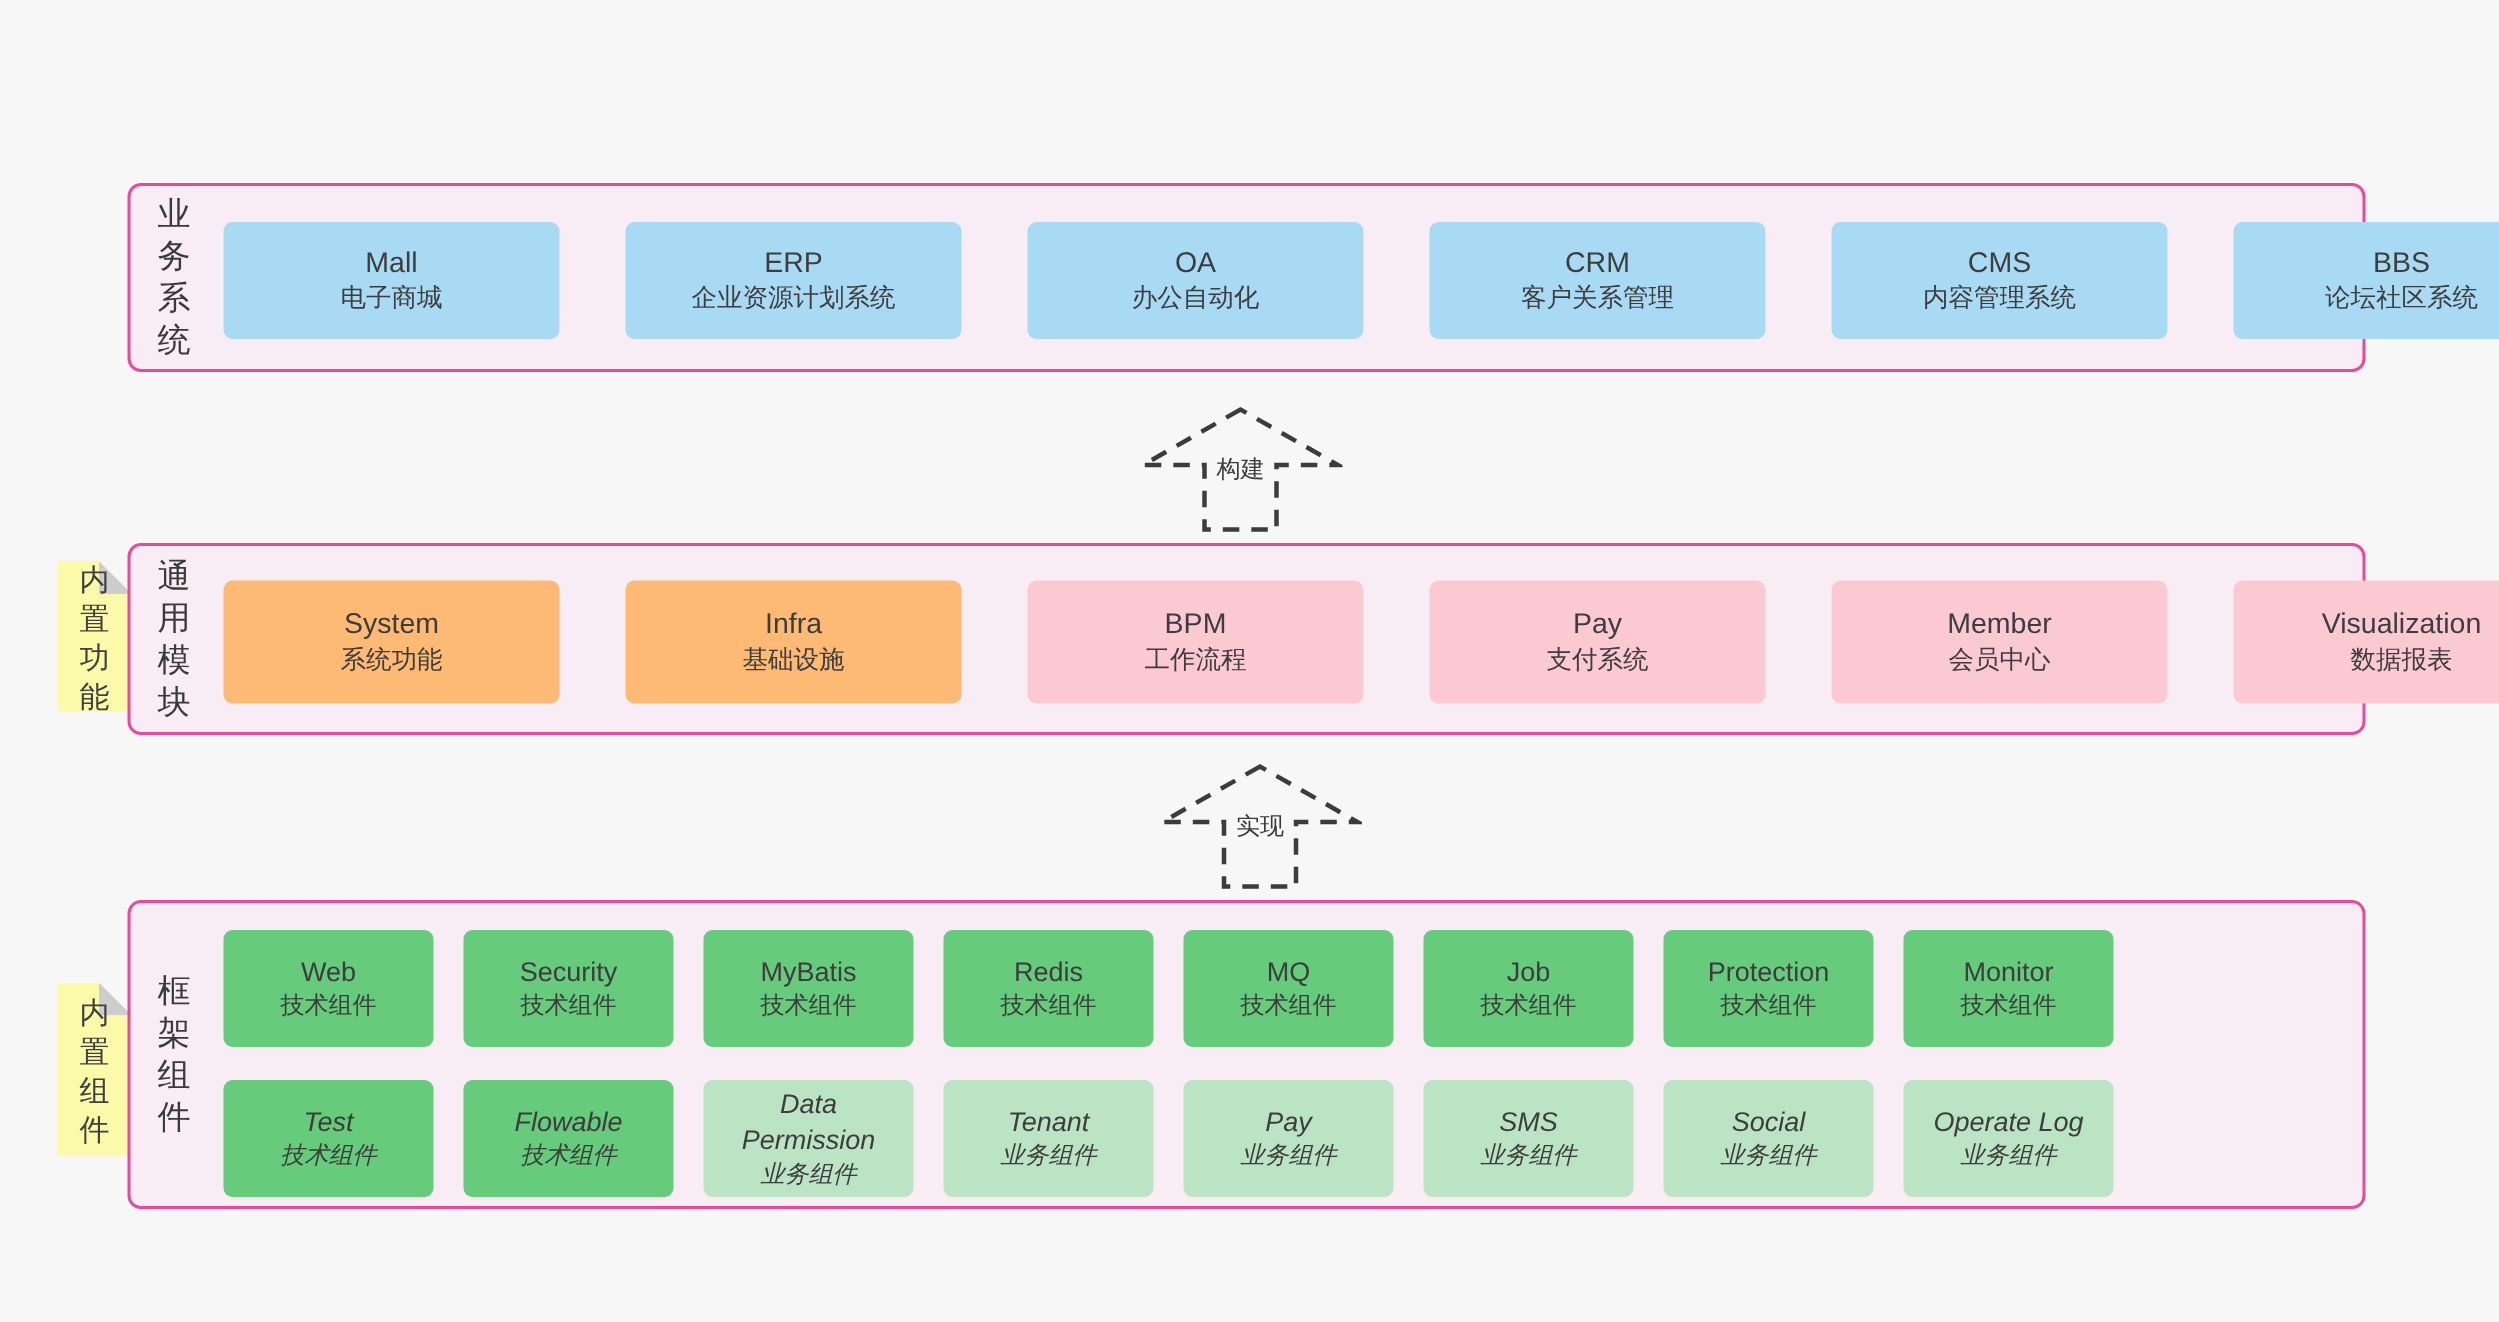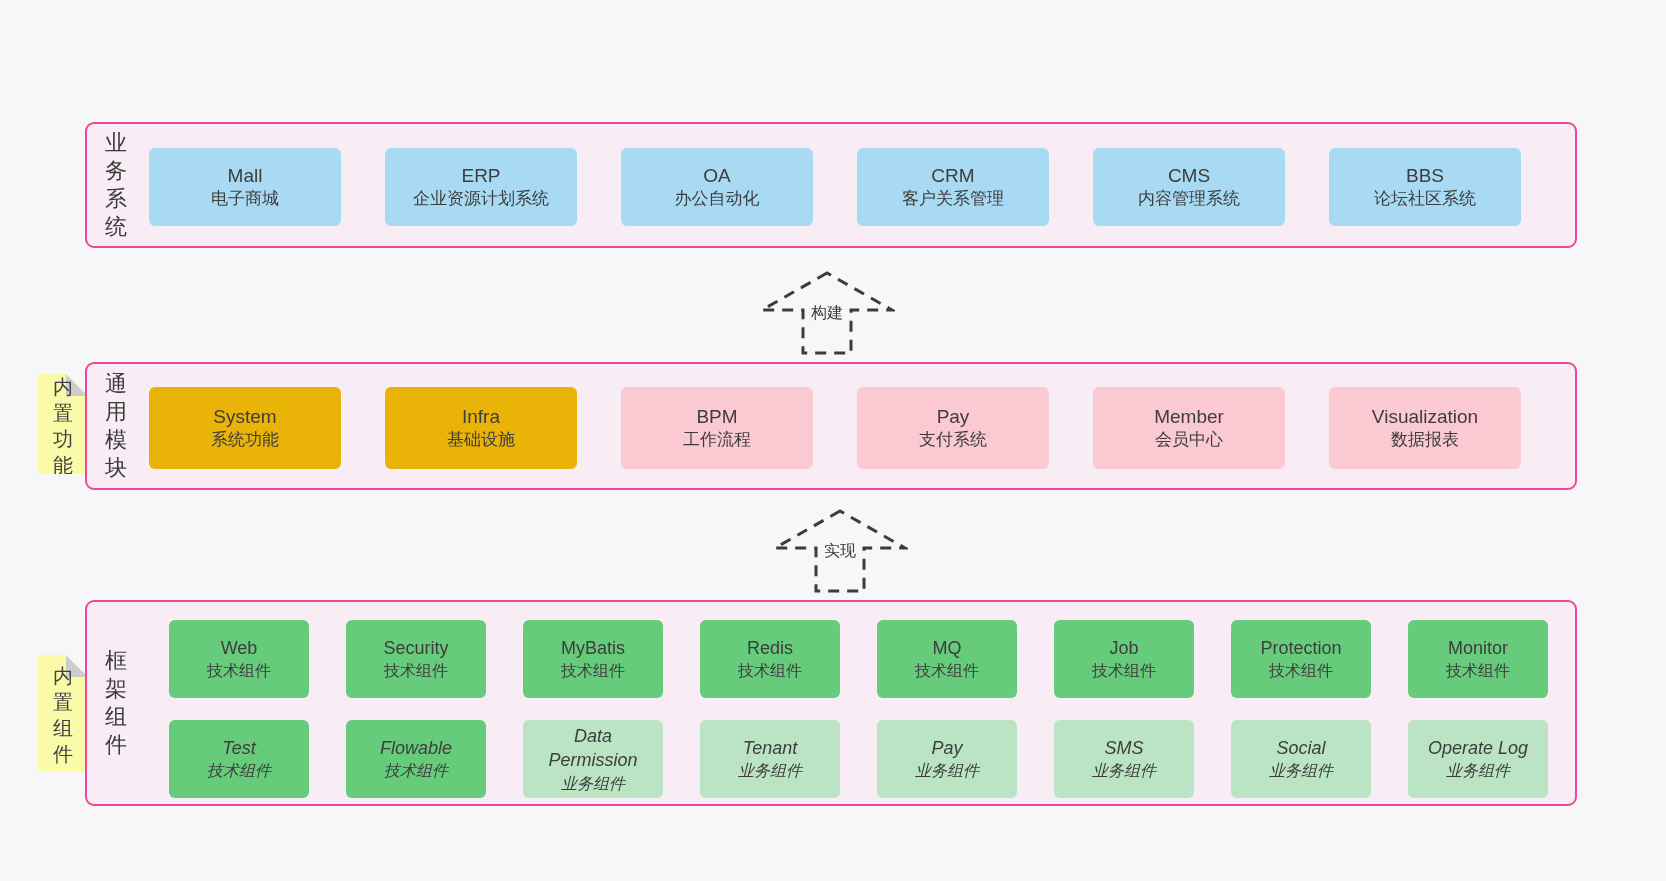--- a/index.html
+++ b/index.html
@@ -44,45 +44,45 @@
   .row {
     position: absolute;
     left: 62px;
     display: flex;
     gap: 44px;
   }
   #panel-business .row { top: 24px; }
   #panel-modules  .row { top: 23px; }
   #panel-components .row-1 { top: 18px; }
   #panel-components .row-2 { top: 118px; font-style: italic; }
-  #panel-components .row { gap: 37px; margin-left: 20px; }
+  #panel-components .row { gap: 20px; }
 
   .box {
-    width: 192px;
+    width: 224px;
     height: 78px;
     border-radius: 6px;
     display: flex;
     flex-direction: column;
     align-items: center;
     justify-content: center;
     text-align: center;
     line-height: 1.35;
     padding: 2px 4px;
     box-sizing: border-box;
   }
   #panel-modules .box { height: 82px; }
   #panel-components .box { width: 140px; height: 78px; }
 
   .box .box-title { font-size: 19px; }
   .box .box-subtitle { font-size: 17px; }
   #panel-components .box .box-title { font-size: 18px; }
   #panel-components .box .box-subtitle { font-size: 16px; }
 
   .c-blue        { background: #a9daf3; }
-  .c-red         { background: #eab308; }
+  .c-red         { background: #fdba74; }
   .c-pink        { background: #fbc9d2; }
   .c-green       { background: #66cb7b; }
   .c-green-light { background: #bae4c3; }
 
   .sticky {
     position: absolute;
     left: 38px;
     width: 50px;
     background: #fafaa8;
     clip-path: polygon(0 0, calc(100% - 22px) 0, 100% 22px, 100% 100%, 0 100%);

